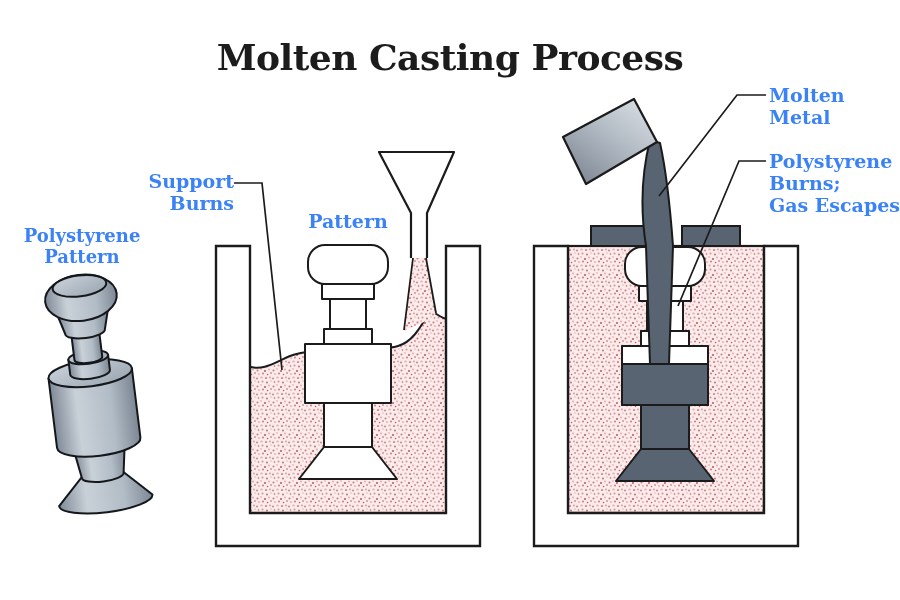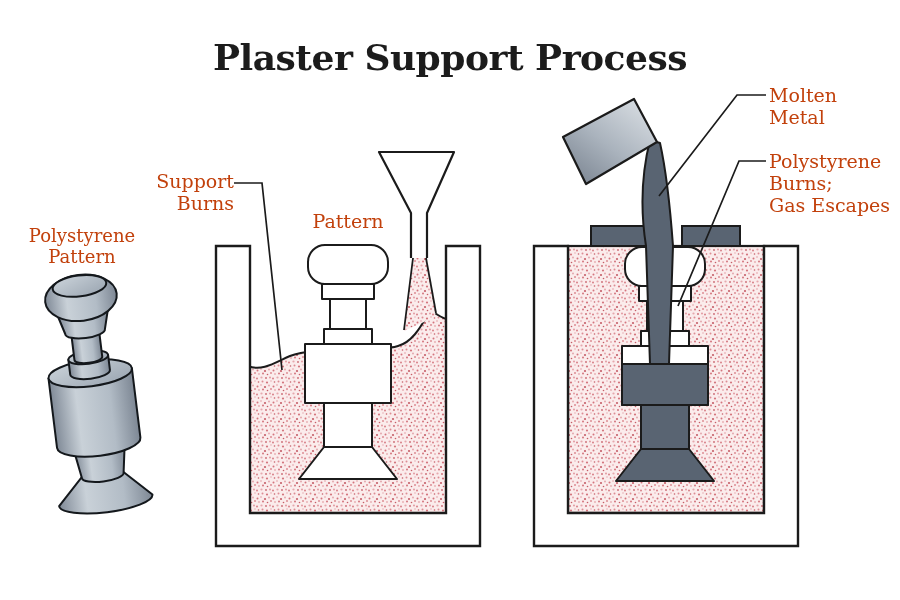--- a/index.html
+++ b/index.html
@@ -1,19 +1,19 @@
 <!DOCTYPE html>
 <html><head>
 <meta charset="utf-8">
 <style>
   html,body{margin:0;padding:0;background:#fff;}
   #canvas{position:relative;width:900px;height:600px;background:#ffffff;overflow:hidden;
           font-family:"DejaVu Serif","Liberation Serif",serif;color:#1d1d1d;}
   #diagram-svg{position:absolute;left:0;top:0;}
-  .lbl{position:absolute;white-space:pre-line;font-size:19px;line-height:1.16;color:#c2410c;}
+  .lbl{position:absolute;white-space:pre-line;font-size:19px;line-height:1.16;color:#3b82f6;font-weight:bold;}
   .title{position:absolute;left:0;right:0;top:36px;text-align:center;
          font-size:36px;font-weight:600;letter-spacing:-0.5px;color:#1c1c1c;}
   .lbl-poly3d{left:8px;top:226px;width:148px;text-align:center;font-size:18px;}
   .lbl-support{left:124px;top:170px;width:110px;text-align:right;}
   .lbl-pattern{left:305px;top:210px;width:86px;text-align:center;}
   .lbl-molten{left:769px;top:84px;}
   .lbl-burns{left:769px;top:150px;}
 </style>
 </head>
 <body>
@@ -125,21 +125,21 @@
                C 670 205 666 170 660 143 Z"></path>
 
       <polygon points="563,137 634,99 657,142 586,184" fill="url(#crucGrad)" stroke="#1b1b1b" stroke-width="2.2" stroke-linejoin="round"></polygon>
     </g>
 
     <polyline points="234,183 262,183 282,370" fill="none" stroke="#1b1b1b" stroke-width="1.7"></polyline>
     <polyline points="766,95 737,95 659,196" fill="none" stroke="#1b1b1b" stroke-width="1.7"></polyline>
     <polyline points="766,161 739,161 678,306" fill="none" stroke="#1b1b1b" stroke-width="1.7"></polyline>
   </svg>
 
-  <div class="title">Plaster Support Process</div>
+  <div class="title">Molten Casting Process</div>
 
   <div class="lbl lbl-poly3d">Polystyrene
 Pattern</div>
 
   <div class="lbl lbl-support">Support
 Burns</div>
 
   <div class="lbl lbl-pattern">Pattern</div>
 
   <div class="lbl lbl-molten">Molten

